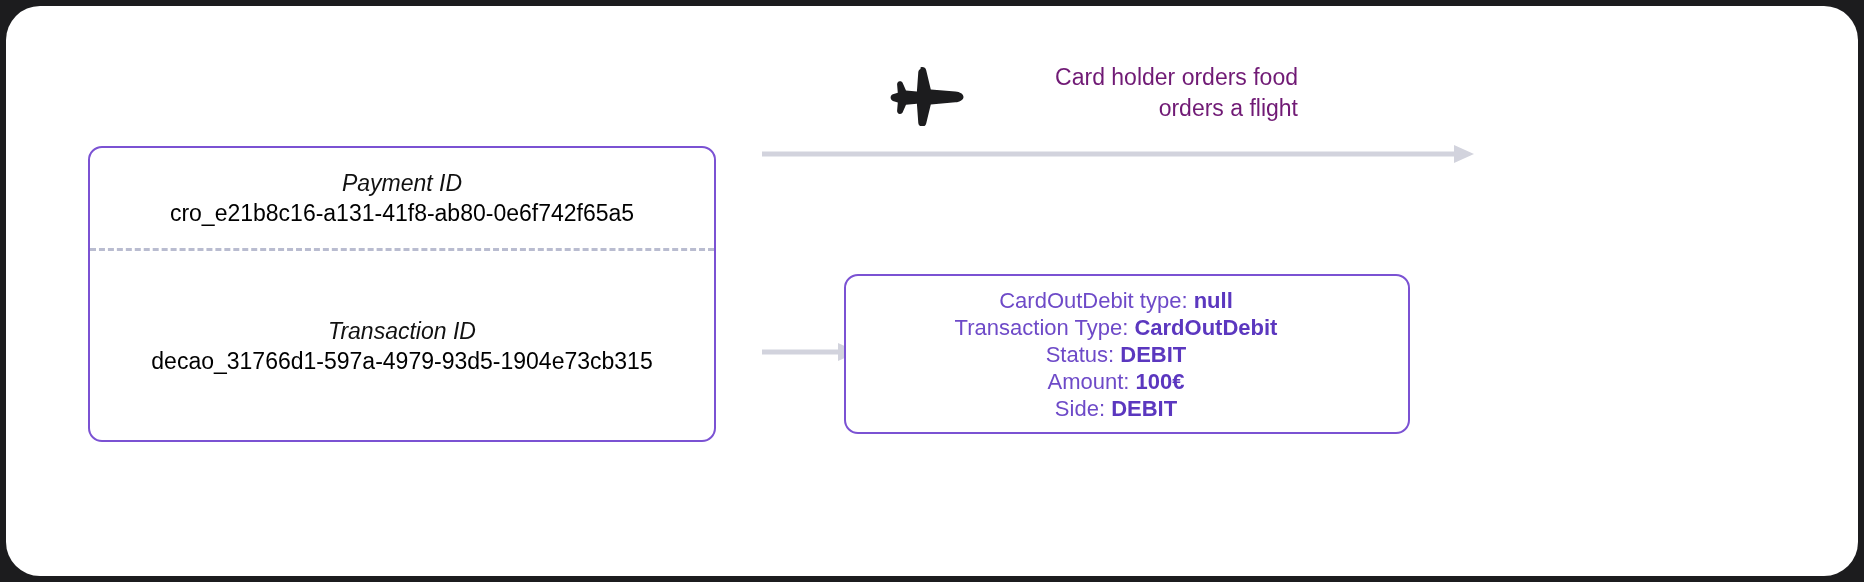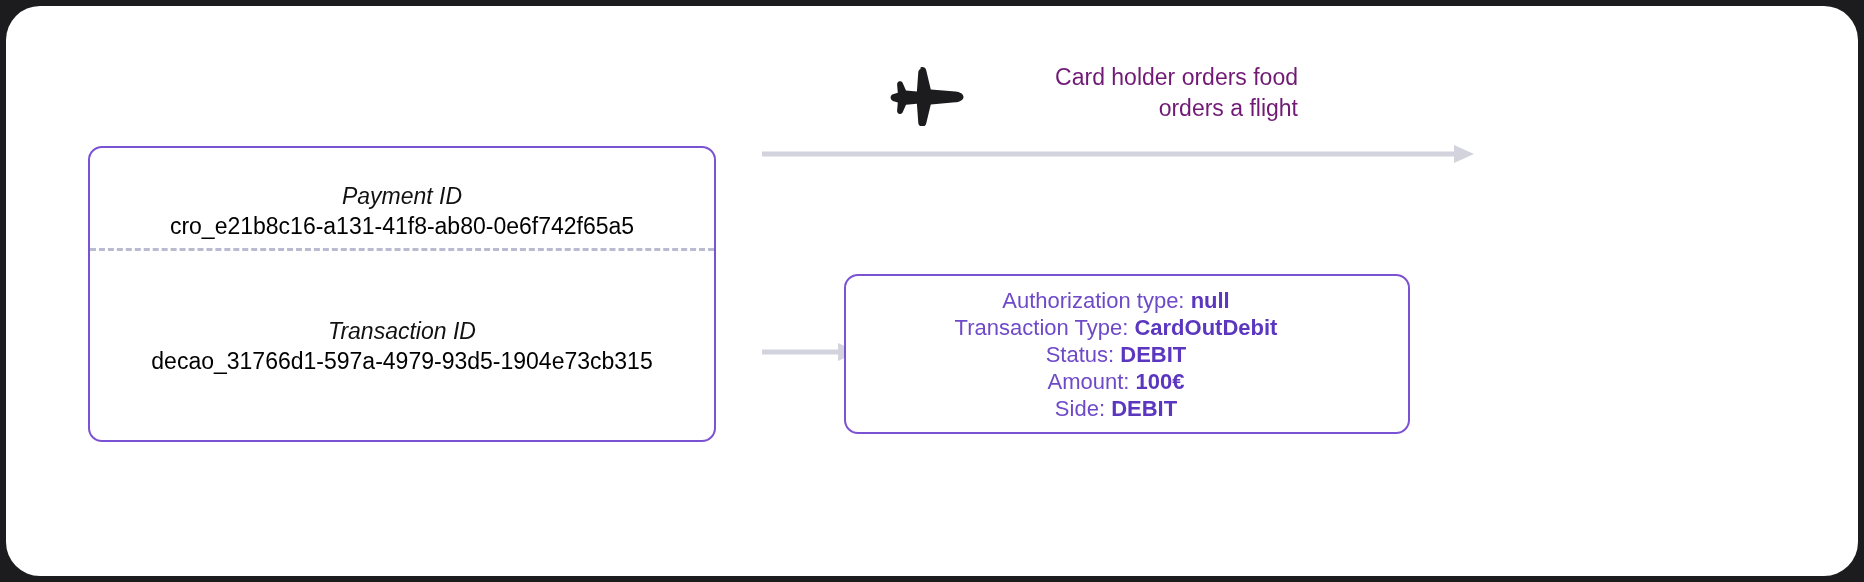--- a/index.html
+++ b/index.html
@@ -44,21 +44,21 @@
     left: 0;
     width: 100%;
     box-sizing: border-box;
     display: flex;
     flex-direction: column;
     justify-content: center;
     align-items: center;
     text-align: center;
     color: #111111;
   }
-  .id-half.top { top: 13px; height: 100px; }
+  .id-half.top { top: 0; height: 100px; }
   .id-half.bottom { top: 100px; height: 196px; }
   .id-divider {
     position: absolute;
     left: 0;
     top: 100px;
     width: 100%;
     height: 0;
     border-top: 3px dashed #b9bcd0;
   }
   .id-label {
@@ -177,21 +177,21 @@
 
     <div class="short-arrow">
       <svg viewBox="0 0 96 24" width="96" height="24" aria-hidden="true">
         <line x1="0" y1="12" x2="76" y2="12" stroke="#d2d3dd" stroke-width="5"></line>
         <path fill="#d2d3dd" d="M76 3 L96 12 L76 21 Z"></path>
       </svg>
     </div>
 
     <div class="detail-box">
       <div class="detail-line">
-        <span>Authorization type:</span>
+        <span>CardOutDebit type:</span>
         <span class="val">null</span>
       </div>
       <div class="detail-line">
         <span>Transaction Type:</span>
         <span class="val">CardOutDebit</span>
       </div>
       <div class="detail-line">
         <span>Status:</span>
         <span class="val">DEBIT</span>
       </div>

